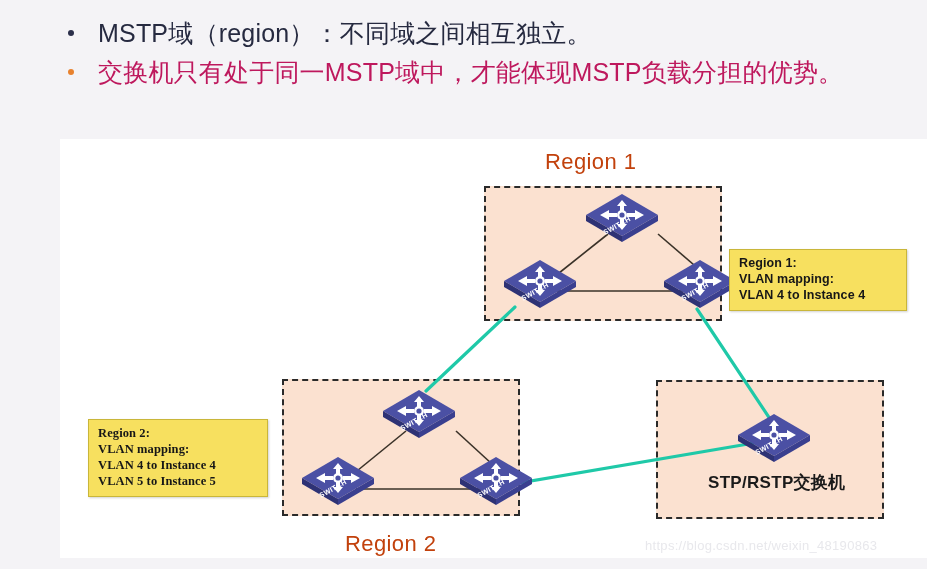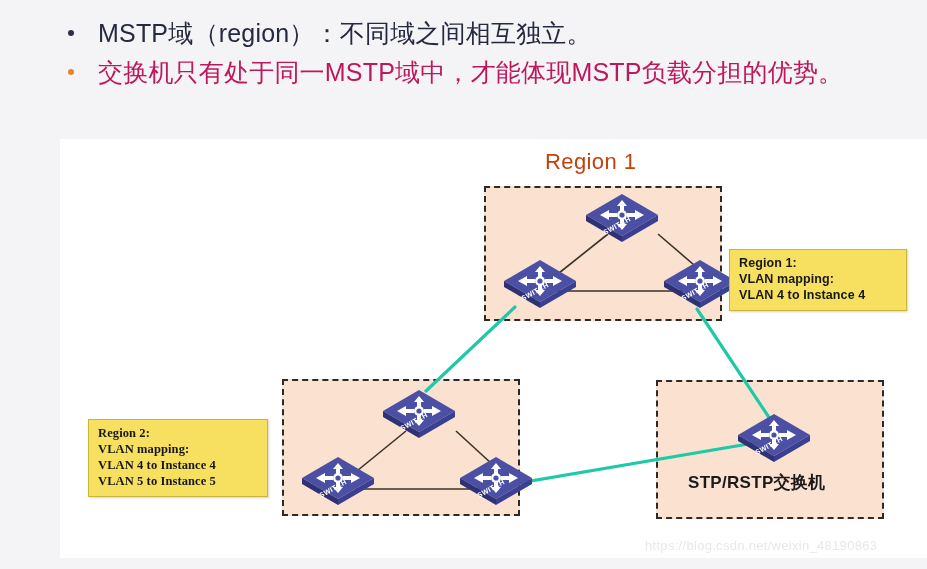--- a/index.html
+++ b/index.html
@@ -92,21 +92,21 @@
   #region2-caption { left: 285px; top: 392px; }
 
   .inline-caption {
     position: absolute;
     font-size: 17px;
     font-weight: bold;
     color: #1a1a1a;
     white-space: nowrap;
     letter-spacing: 0.3px;
   }
-  #stp-caption { left: 628px; top: 332px; }
+  #stp-caption { left: 648px; top: 332px; }
 
   
   .note-box {
     position: absolute;
     background: #f7e05f;
     border: 1px solid #c9b63a;
     padding: 5px 9px 7px 9px;
     box-sizing: border-box;
     box-shadow: 1px 1px 2px rgba(0,0,0,0.18);
   }
@@ -322,20 +322,21 @@
           <path d="M61,24 L52,29 L52,26 L44,26 L44,22 L52,22 L52,19 Z"></path>
           <circle cx="39" cy="24" r="5"></circle>
         </g>
         <circle cx="39" cy="24" r="2.6" fill="#4b50a4"></circle>
         <text x="22" y="44" transform="rotate(-29 22 44)" fill="#ffffff" font-family="Liberation Sans, sans-serif" font-size="7" font-weight="bold" letter-spacing="0.4">SWITCH</text>
       </g>
     </svg>
   </div>
 
   <div class="region-caption" id="region1-caption">Region 1</div>
+  <div class="region-caption" id="region2-caption">Region 2</div>
   <div class="inline-caption" id="stp-caption">STP/RSTP交换机</div>
 
   <div class="note-box" id="note-region1">
     <div class="note-line">Region 1:</div>
     <div class="note-line">VLAN mapping:</div>
     <div class="note-line">VLAN 4 to Instance 4</div>
   </div>
 
   <div class="note-box" id="note-region2">
     <div class="note-line">Region 2:</div>

